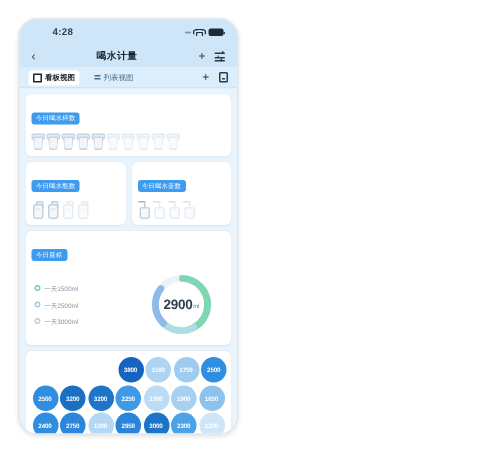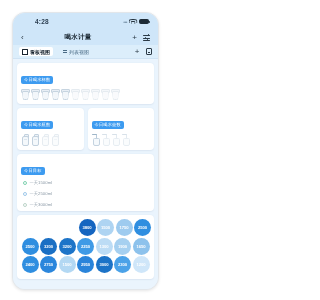--- a/index.html
+++ b/index.html
@@ -298,20 +298,32 @@
           </label>
           <label class="radio">
             <span class="rb b"></span>
             <span>一天2500ml</span>
           </label>
           <label class="radio">
             <span class="rb"></span>
             <span>一天3000ml</span>
           </label>
         </div>
+        <div class="donut-wrap">
+          <svg width="46" height="46" viewBox="0 0 42 42">
+            <circle cx="21" cy="21" r="15.9" fill="none" stroke="#eef2f6" stroke-width="4.2"></circle>
+            <circle cx="21" cy="21" r="15.9" fill="none" stroke="#7fd6b3" stroke-width="4.2" stroke-dasharray="42 58" stroke-dashoffset="25" stroke-linecap="round"></circle>
+            <circle cx="21" cy="21" r="15.9" fill="none" stroke="#a9dfe0" stroke-width="4.2" stroke-dasharray="20 80" stroke-dashoffset="-17" stroke-linecap="round"></circle>
+            <circle cx="21" cy="21" r="15.9" fill="none" stroke="#8fb9e8" stroke-width="4.2" stroke-dasharray="23 77" stroke-dashoffset="-37" stroke-linecap="round"></circle>
+          </svg>
+          <div class="donut-center">
+            <span class="donut-val">2900</span>
+            <span class="donut-unit">ml</span>
+          </div>
+        </div>
       </div>
     </div>
 
     <div class="card circles-card">
       <div class="crow r1" id="row0">
           <span class="bub" style="background: rgb(21, 101, 192);">3800</span>
           <span class="bub" style="background: rgb(174, 212, 242);">1500</span>
           <span class="bub" style="background: rgb(158, 203, 239);">1750</span>
           <span class="bub" style="background: rgb(47, 142, 224);">2500</span>
         </div>

